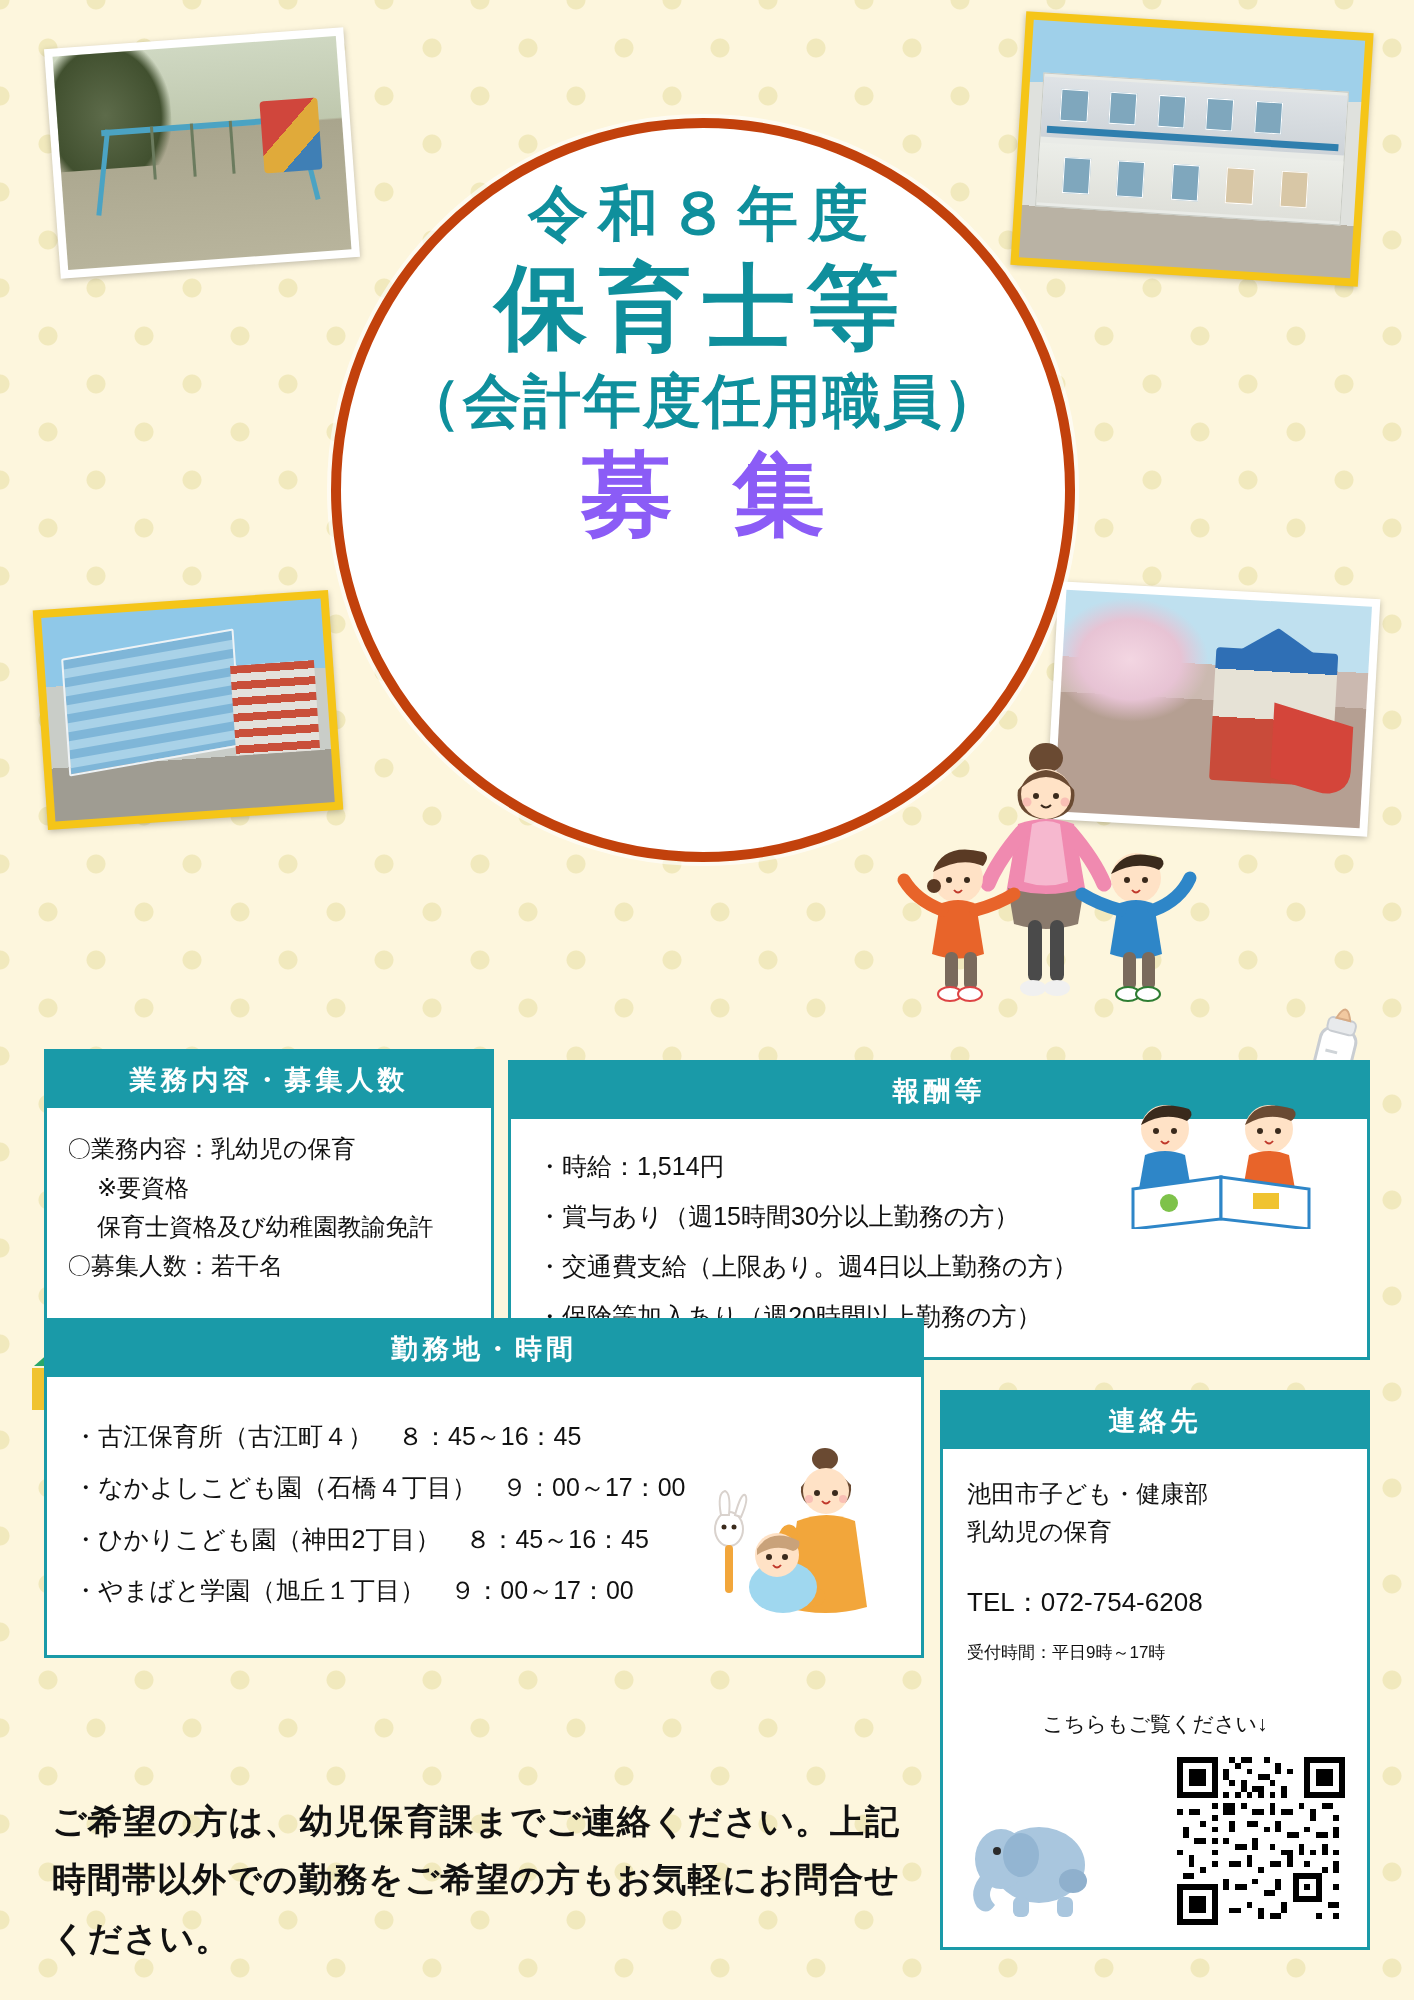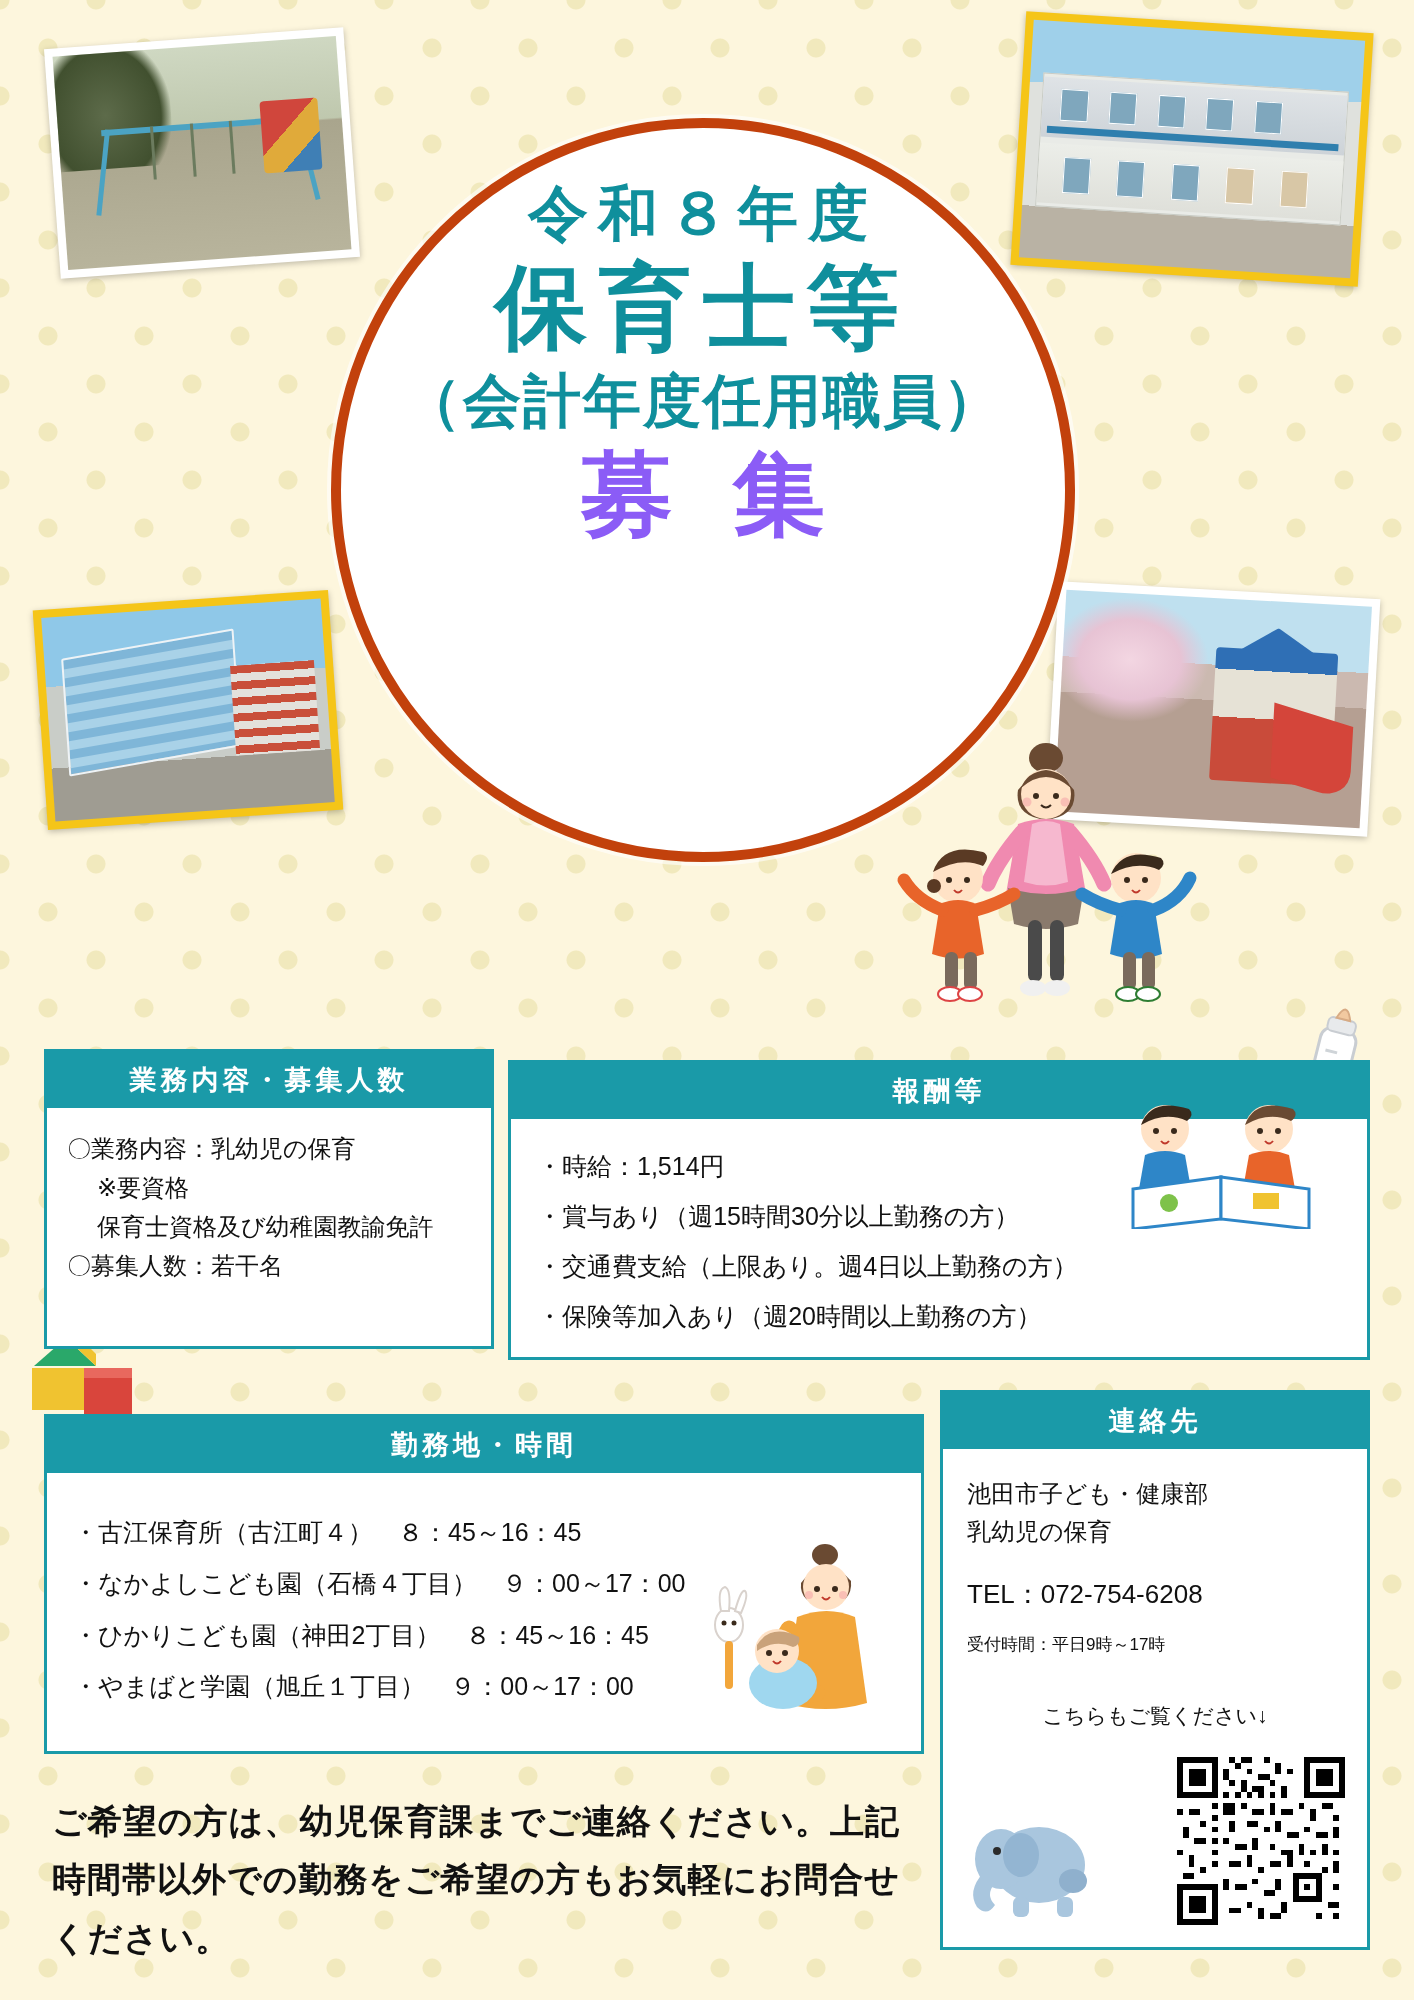--- a/index.html
+++ b/index.html
@@ -111,28 +111,28 @@
 
   #panel-duties { left:44px; top:1049px; width:450px; height:300px; }
   #panel-duties .panel-head { font-size:27px; padding:10px 0; }
   #panel-duties .panel-body { font-size:24px; line-height:1.62; color:#111; padding-top:22px; }
   .indent1 { padding-left:30px; }
 
   #panel-pay { left:508px; top:1060px; width:862px; height:300px; }
   #panel-pay .panel-head { font-size:27px; padding:10px 0; }
   #panel-pay .panel-body { font-size:25px; line-height:2.0; color:#111; padding:22px 26px; }
 
-  #panel-place { left:44px; top:1414px; width:880px; height:340px; }
+  #panel-place { left:44px; top:1318px; width:880px; height:340px; }
   #panel-place .panel-head { font-size:27px; padding:10px 0; }
   #panel-place .panel-body { font-size:25px; line-height:2.05; color:#111; padding:34px 26px; }
 
   #panel-contact { left:940px; top:1390px; width:430px; height:560px; }
   #panel-contact .panel-head { font-size:27px; padding:10px 0; }
   #panel-contact .panel-body { font-size:24px; line-height:1.6; color:#111; padding:26px 24px; }
-  .tel-line { font-size:26px; margin-top:22px; }
+  .tel-line { font-size:26px; margin-top:30px; }
   .hours-line { font-size:17px; margin-top:16px; }
   .qr-lead { font-size:21px; margin-top:40px; text-align:center; }
 
   
   #illus-books { position:absolute; right:24px; top:26px; width:240px; height:140px; }
   
   #illus-mother-baby { position:absolute; right:16px; bottom:8px; width:200px; height:210px; }
 
   
   #illus-blocks { position:absolute; left:26px; top:1324px; width:130px; height:100px; }

